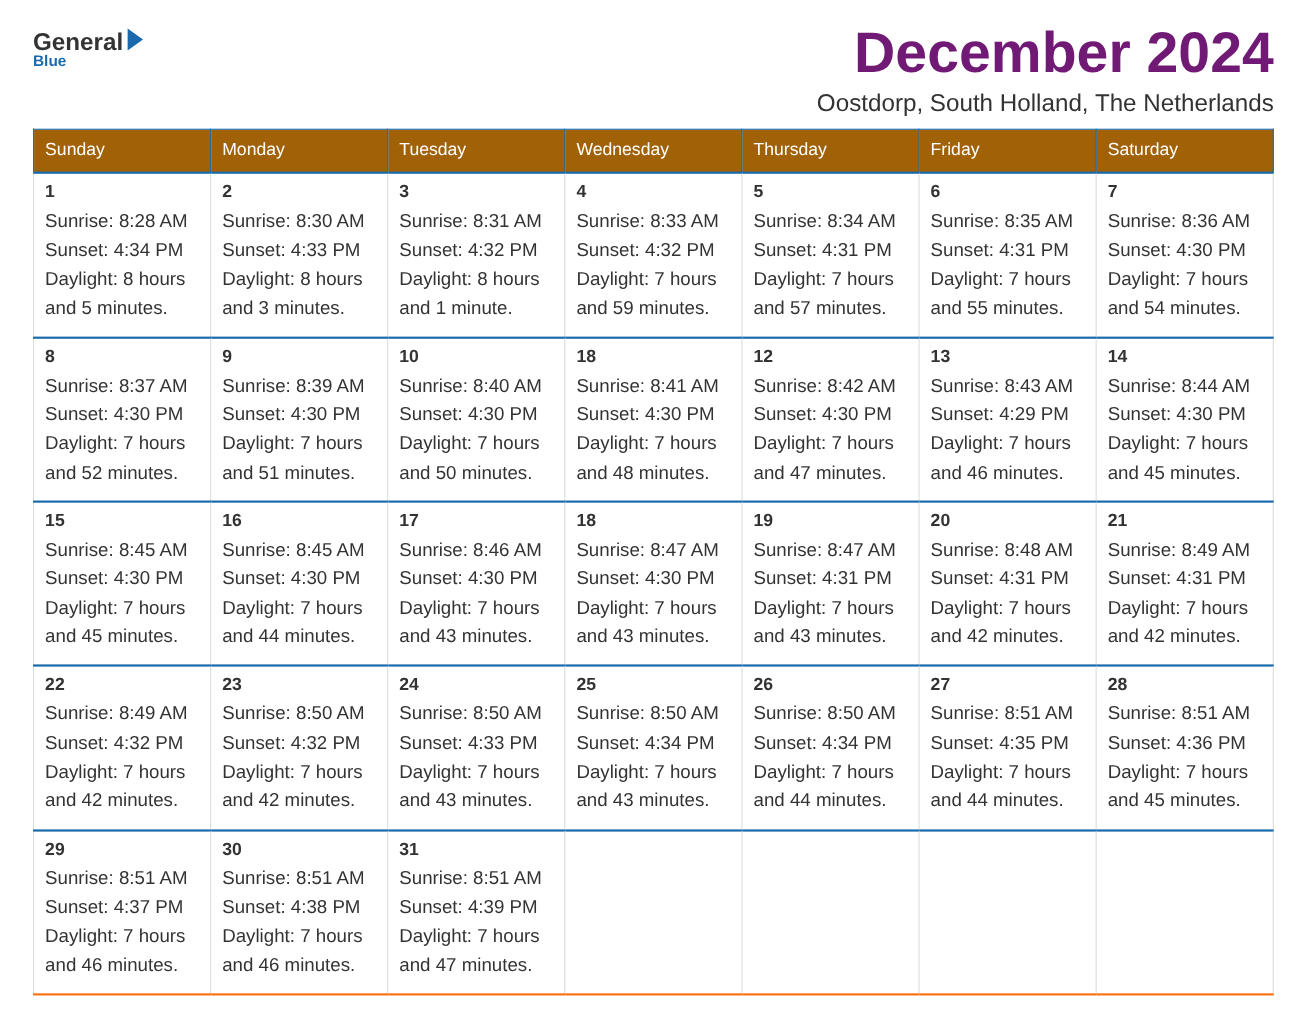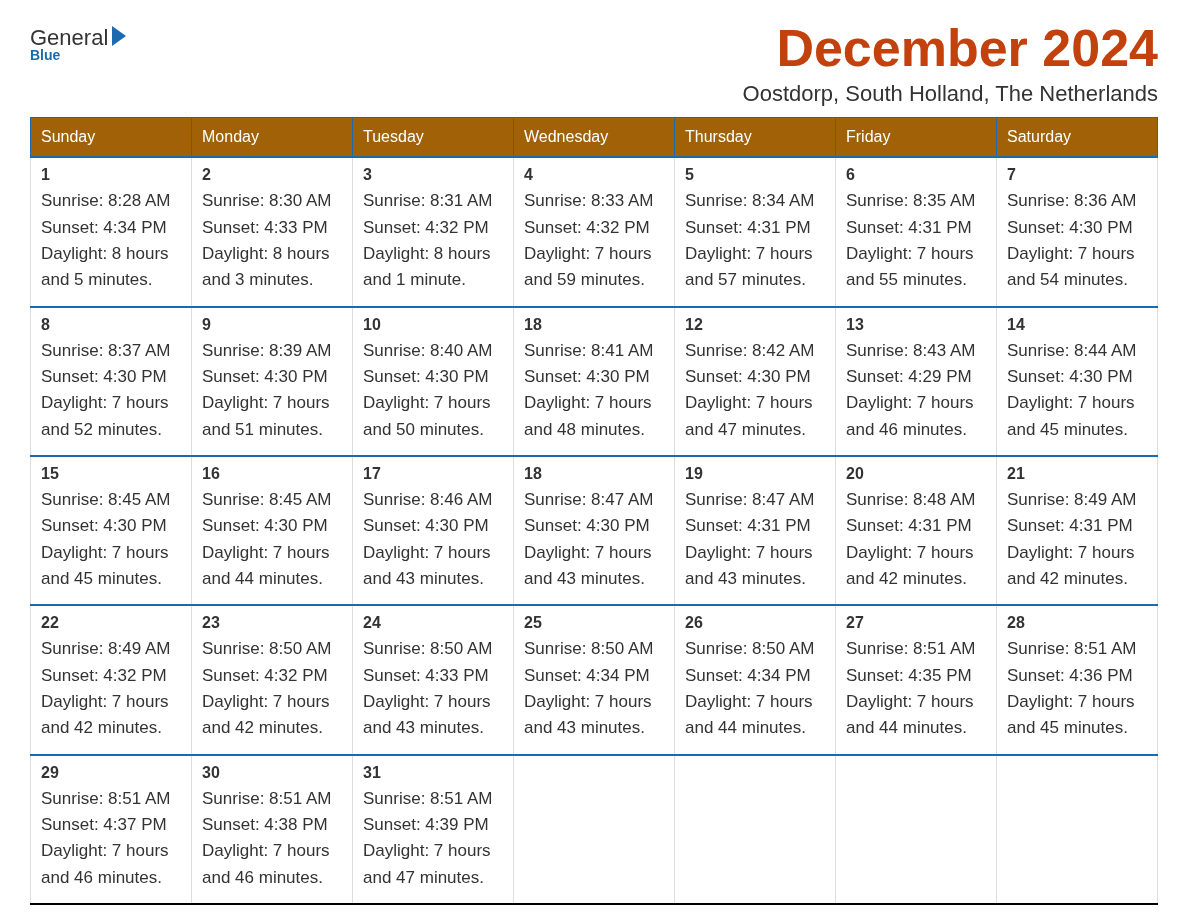--- a/index.html
+++ b/index.html
@@ -22,21 +22,21 @@
       align-items: flex-start;
       padding-top: 5px;
     }
     .logo-text {
       display: flex;
       align-items: center;
       gap: 0;
     }
     .logo-general {
       font-size: 22px;
-      font-weight: normal;
+      font-weight: bold;
       color: #333;
     }
     .logo-triangle {
       width: 0;
       height: 0;
       border-left: 14px solid #1a6aad;
       border-top: 10px solid transparent;
       border-bottom: 10px solid transparent;
       margin-left: 4px;
       margin-top: -4px;
@@ -47,21 +47,21 @@
       color: #1a6aad;
       margin-top: -4px;
       text-align: right;
     }
     .title-section {
       text-align: right;
     }
     .month-title {
       font-size: 52px;
       font-weight: bold;
-      color: #c2410c;
+      color: #701a75;
       line-height: 1.1;
     }
     .location-title {
       font-size: 22px;
       color: #333;
       margin-top: 4px;
     }
     .calendar {
       width: 100%;
       border-collapse: collapse;
@@ -90,21 +90,21 @@
       font-weight: bold;
       display: block;
       margin-bottom: 4px;
     }
     .calendar td .day-info {
       font-size: 17px;
       line-height: 1.55;
       color: #333;
     }
     .calendar tr:last-child td {
-      border-bottom: 2px solid #000000;
+      border-bottom: 2px solid #f97316;
     }
     .calendar tbody tr td {
       border-top: 2px solid #1a6aad;
       border-left: 1px solid #ddd;
       border-right: 1px solid #ddd;
       border-bottom: 1px solid transparent;
     }
     .calendar tbody tr:not(:last-child) td {
       border-bottom: 1px solid transparent;
     }

